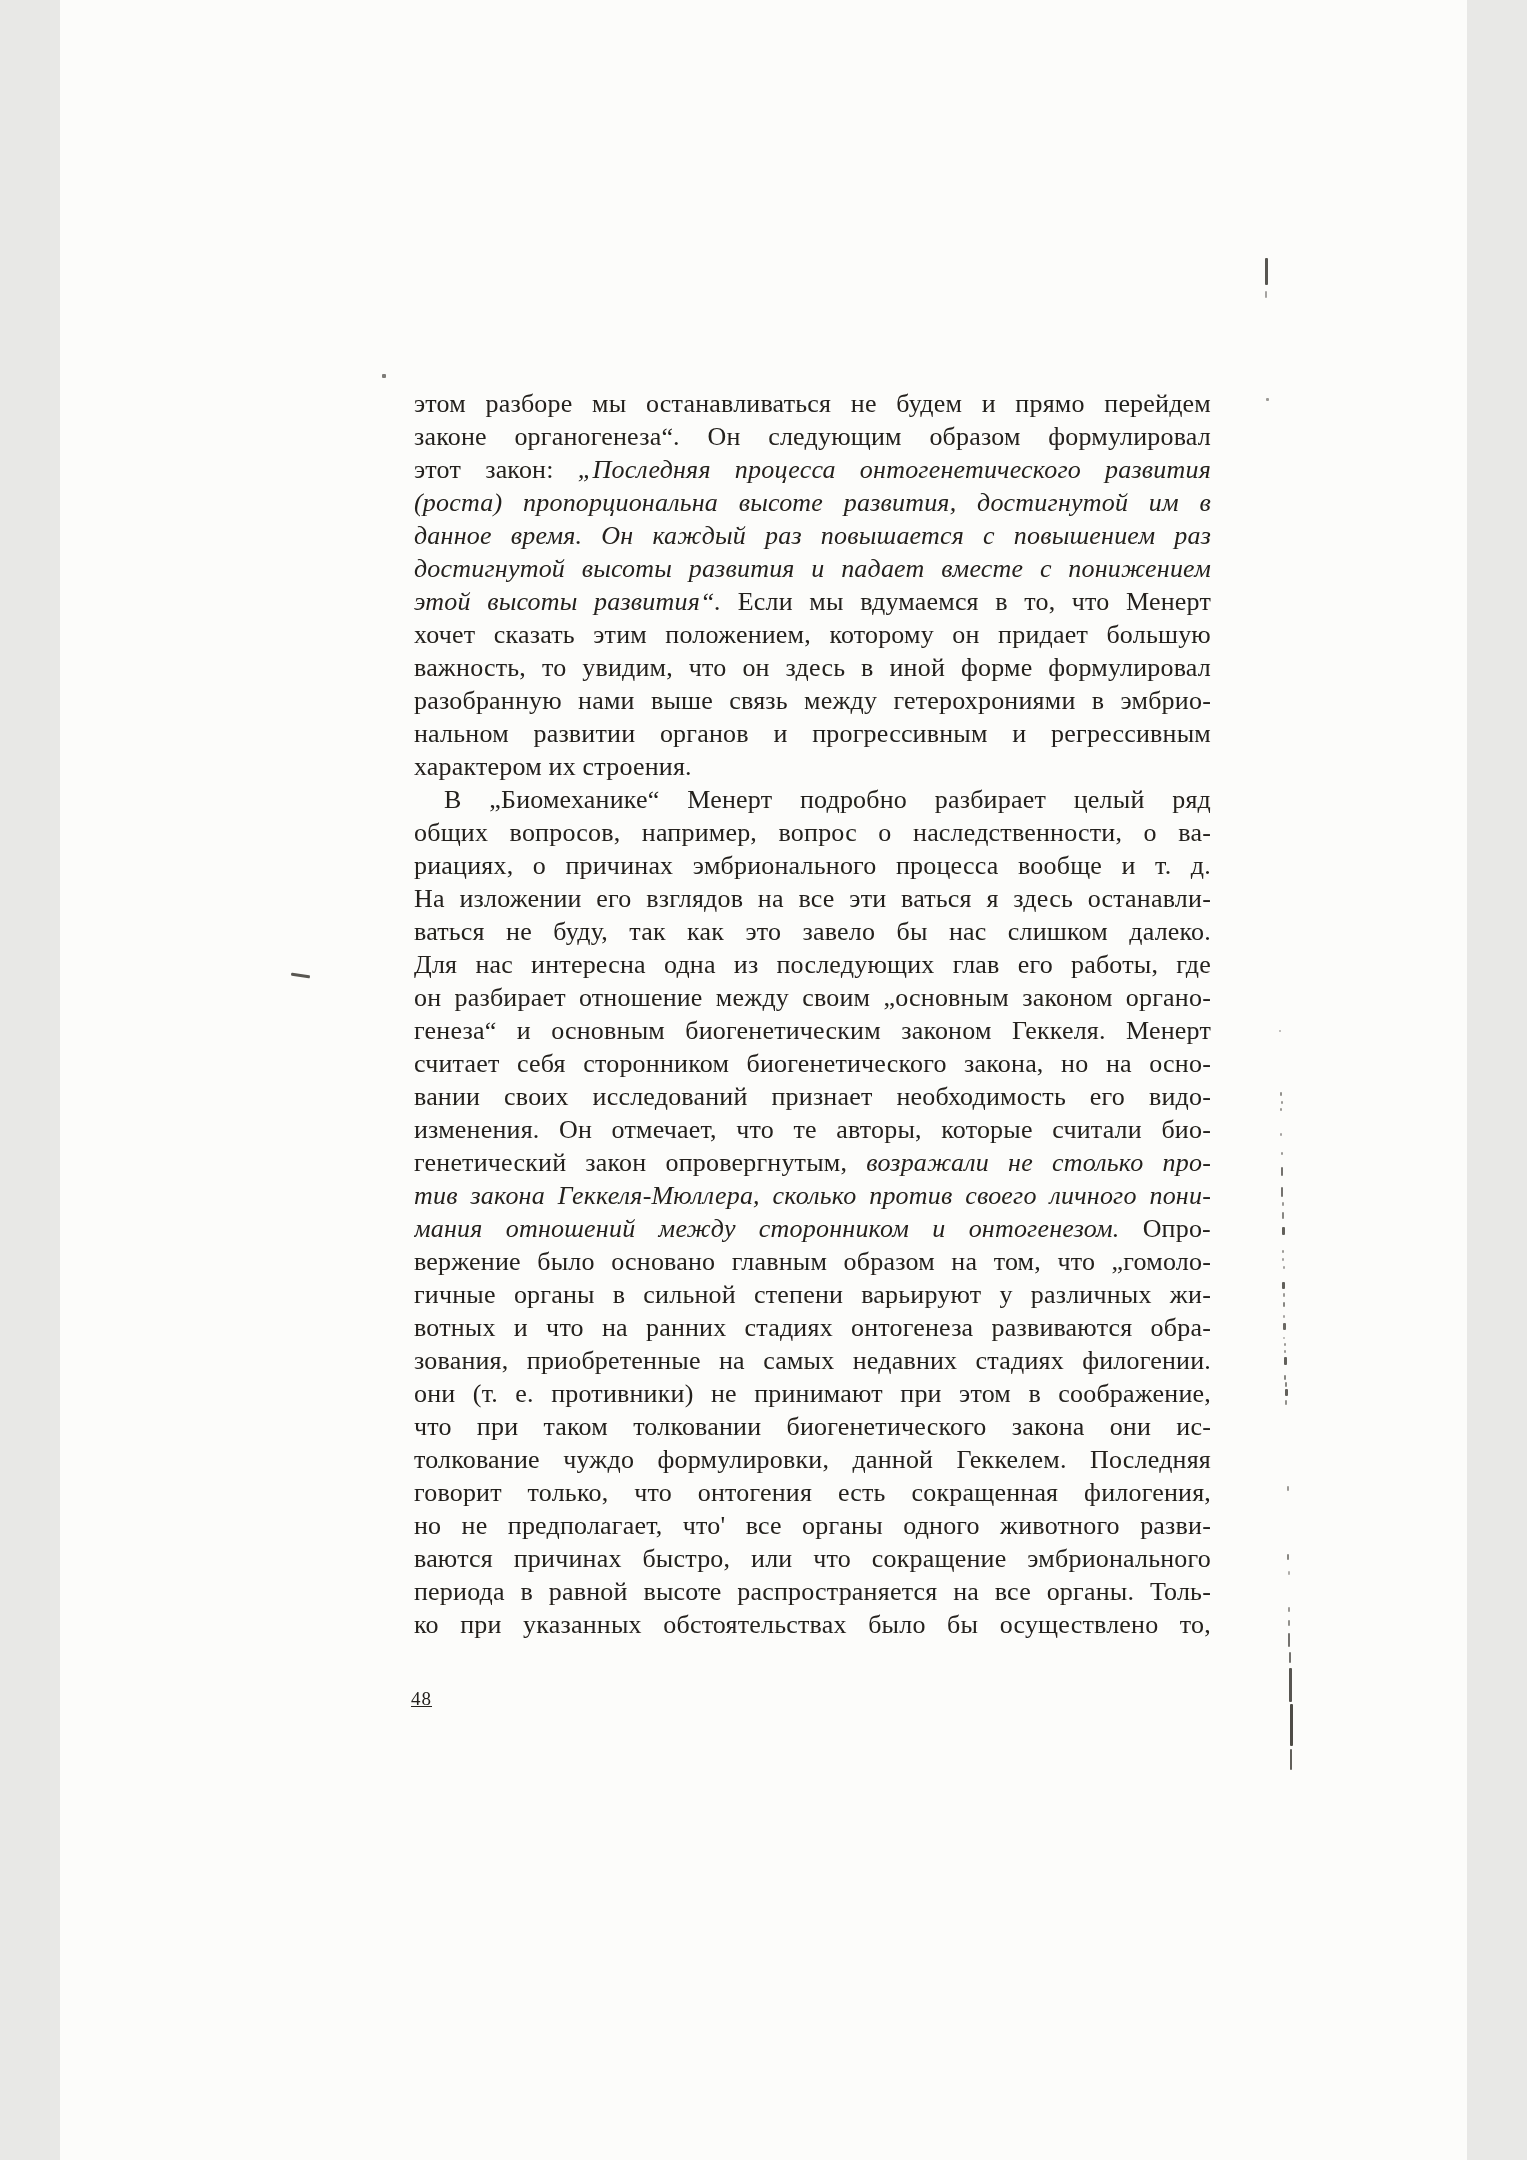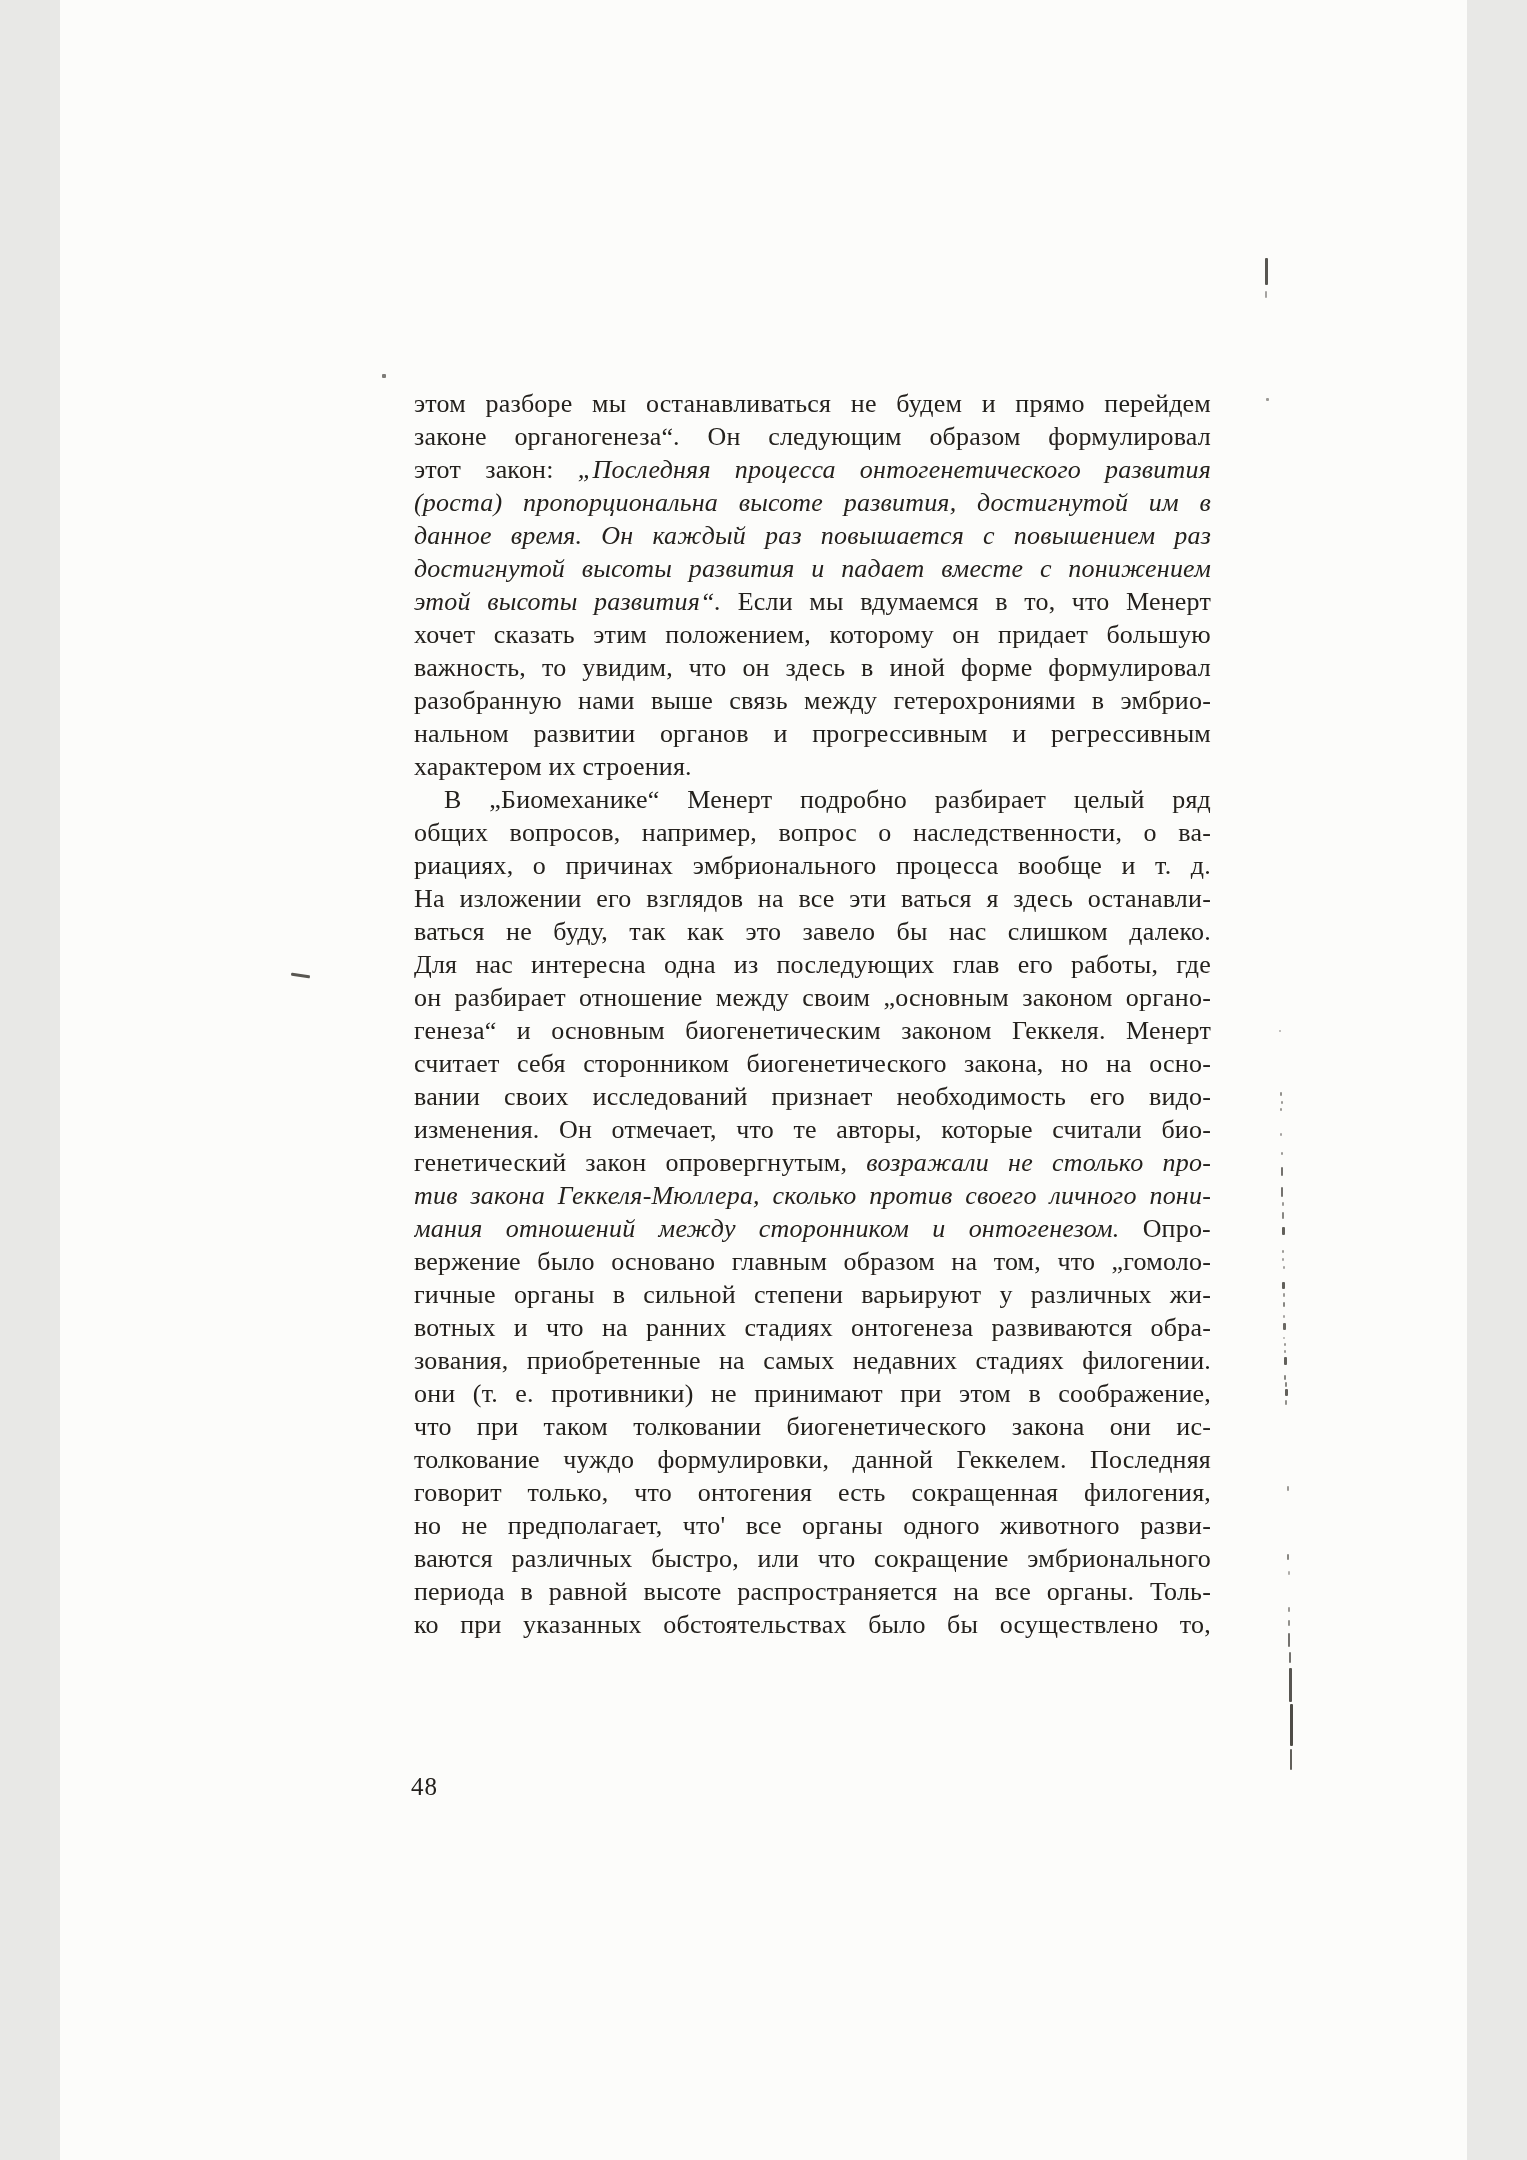--- a/index.html
+++ b/index.html
@@ -41,24 +41,25 @@
   }
   .line.indent{
     text-indent:30px;
   }
   .it{
     font-style:italic;
   }
   .page-number{
     position:absolute;
     left:351px;
-    top:1772px;
-    font-size:25px;
+    top:1684px;
+    font-size:19px;
     line-height:30px;
     letter-spacing:1px;
+    text-decoration:underline;
   }
   .mark{
     position:absolute;
     background:#3b3832;
     border-radius:1px;
     pointer-events:none;
   }
 </style>
 </head>
 <body>
@@ -93,21 +94,21 @@
       <div class="line"><span class="it">мания отношений между сторонником и онтогенезом.</span><span> Опро-</span></div>
       <div class="line"><span>вержение было основано главным образом на том, что „гомоло-</span></div>
       <div class="line"><span>гичные органы в сильной степени варьируют у различных жи-</span></div>
       <div class="line"><span>вотных и что на ранних стадиях онтогенеза развиваются обра-</span></div>
       <div class="line"><span>зования, приобретенные на самых недавних стадиях филогении.</span></div>
       <div class="line"><span>они (т. е. противники) не принимают при этом в соображение,</span></div>
       <div class="line"><span>что при таком толковании биогенетического закона они ис-</span></div>
       <div class="line"><span>толкование чуждо формулировки, данной Геккелем. Последняя</span></div>
       <div class="line"><span>говорит только, что онтогения есть сокращенная филогения,</span></div>
       <div class="line"><span>но не предполагает, что' все органы одного животного разви-</span></div>
-      <div class="line"><span>ваются различных быстро, или что сокращение эмбрионального</span></div>
+      <div class="line"><span>ваются причинах быстро, или что сокращение эмбрионального</span></div>
       <div class="line"><span>периода в равной высоте распространяется на все органы. Толь-</span></div>
       <div class="line"><span>ко при указанных обстоятельствах было бы осуществлено то,</span></div>
     </div>
   <div class="page-number">48</div>
 <div class="mark" style="left: 322px; top: 374px; width: 4px; height: 4px; opacity: 0.65;"></div>
     <div class="mark" style="left: 1205px; top: 258px; width: 3px; height: 27px; opacity: 0.85;"></div>
     <div class="mark" style="left: 1205px; top: 291px; width: 2px; height: 7px; opacity: 0.45;"></div>
     <div class="mark" style="left: 1206px; top: 398px; width: 3px; height: 3px; opacity: 0.5;"></div>
     <div class="mark" style="left: 231px; top: 974px; width: 19px; height: 3px; opacity: 0.85; transform: rotate(9deg);"></div>
     <div class="mark" style="left: 1219px; top: 1030px; width: 2px; height: 2px; opacity: 0.4;"></div>

